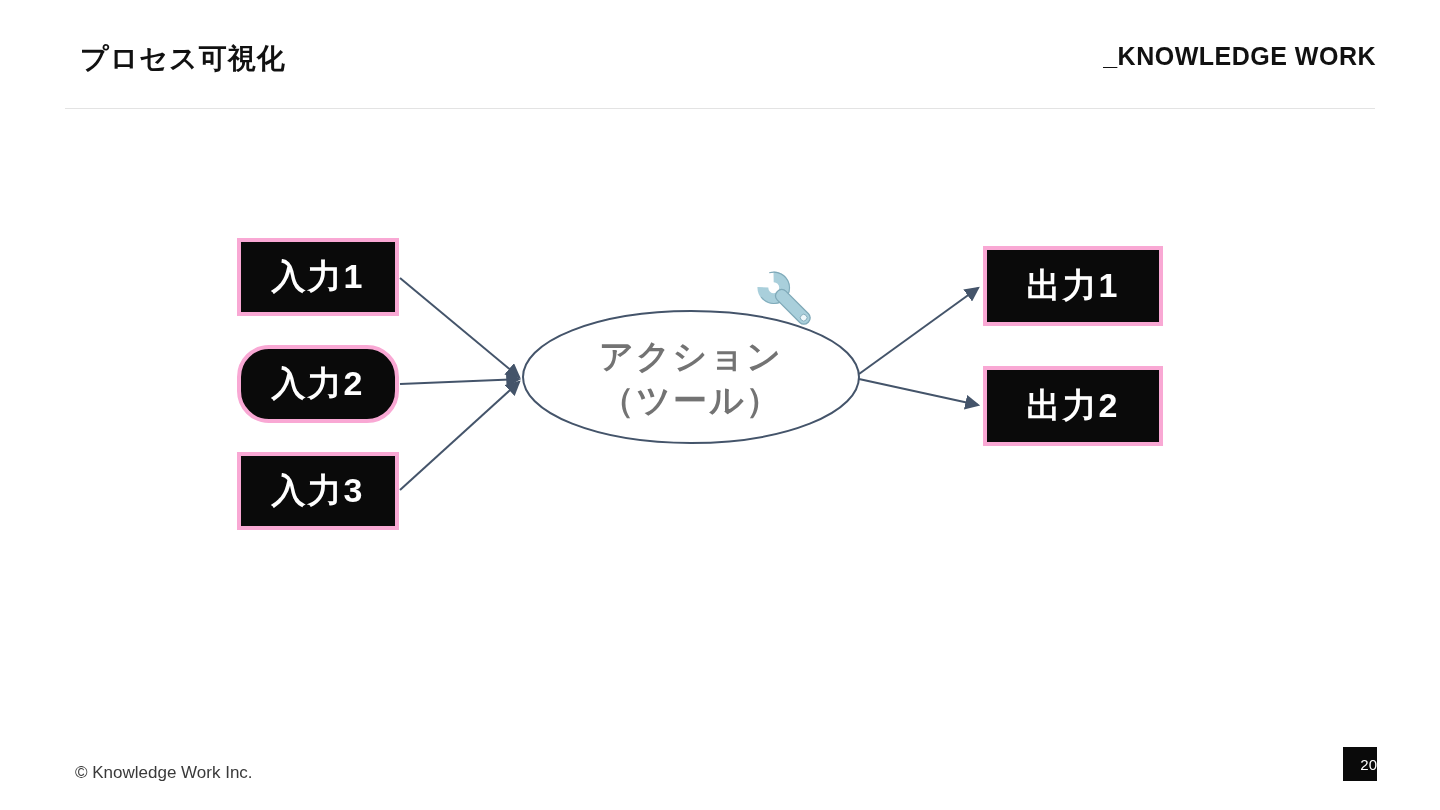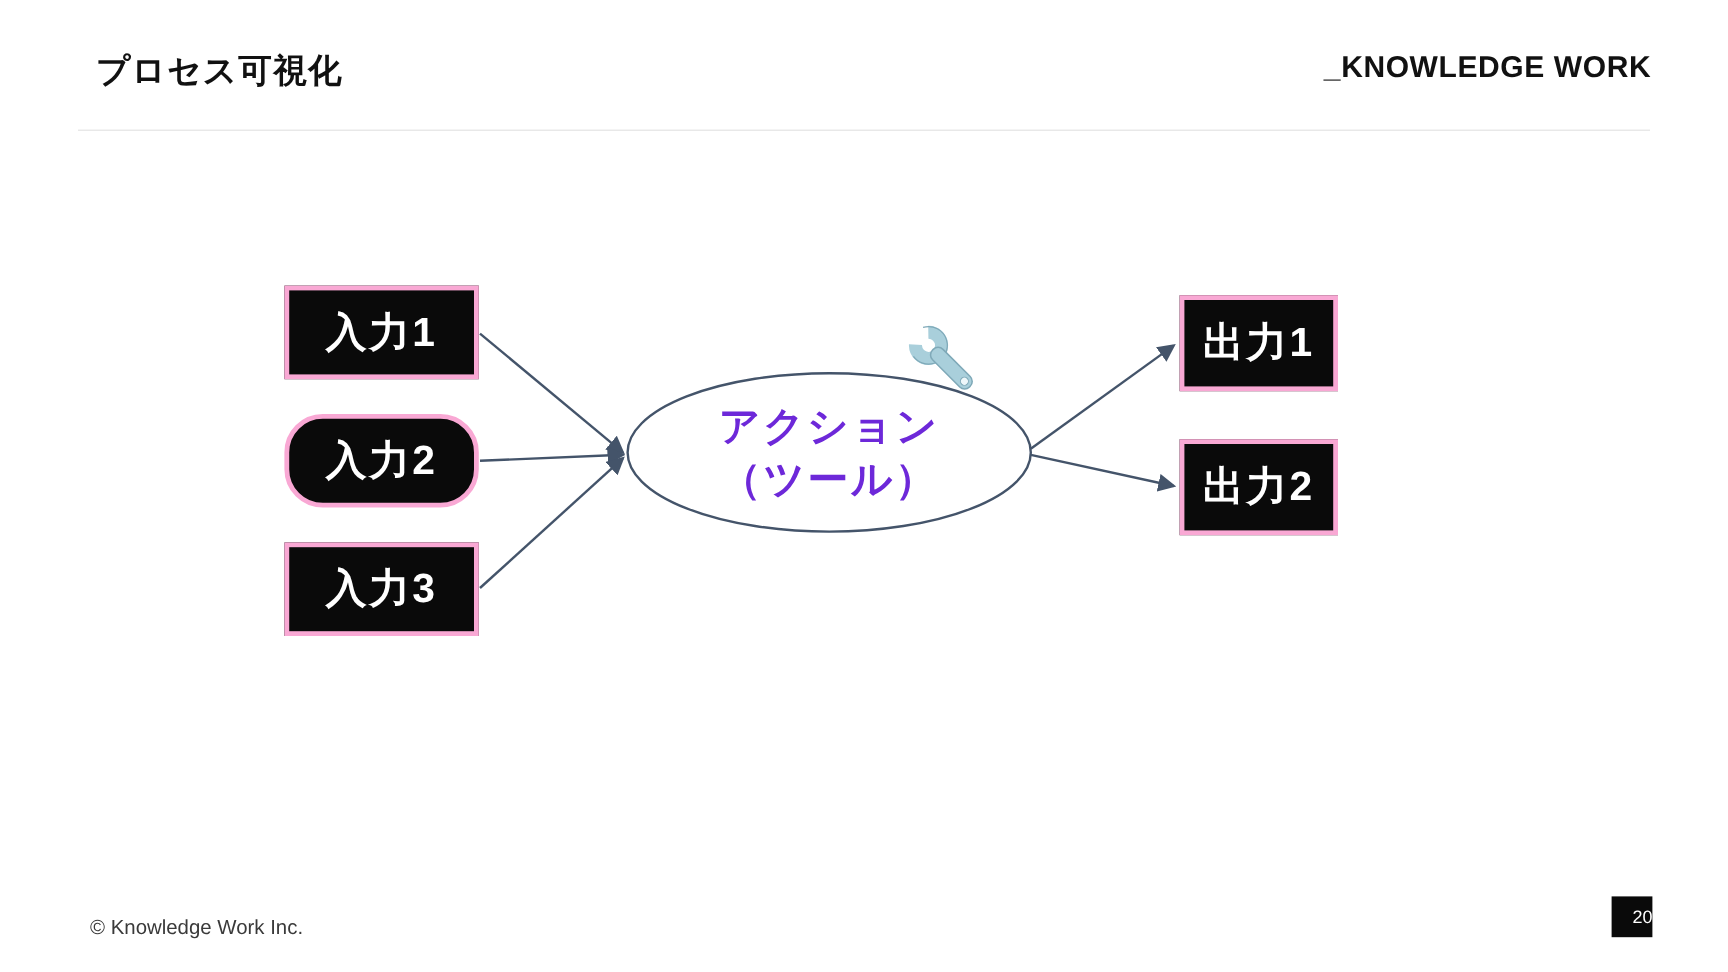--- a/index.html
+++ b/index.html
@@ -35,28 +35,28 @@
     color: #ffffff;
     display: flex; align-items: center; justify-content: center;
     font-size: 34px; font-weight: bold;
     box-sizing: border-box;
     letter-spacing: 2px;
   }
   .node.input  { left: 237px; width: 162px; height: 78px; }
   #input-1 { top: 238px; }
   #input-2 { top: 345px; border-radius: 32px; }
   #input-3 { top: 452px; }
-  .node.output { left: 983px; width: 132px; height: 80px; }
+  .node.output { left: 983px; width: 180px; height: 80px; }
   #output-1 { top: 246px; }
   #output-2 { top: 366px; }
 
   .action-label {
     position: absolute; left: 523px; top: 312px; width: 336px; height: 132px;
     display: flex; flex-direction: column; align-items: center; justify-content: center;
-    font-size: 34px; font-weight: bold; color: #6d28d9; line-height: 1.3;
+    font-size: 34px; font-weight: bold; color: #737373; line-height: 1.3;
     letter-spacing: 2px;
   }
 
   .wrench { position: absolute; left: 750px; top: 264px; width: 82px; height: 82px; }
 
   .statement {
     position: absolute; left: 0; top: 668px; width: 1440px;
     text-align: center;
     font-size: 34px; font-weight: bold; color: #111111;
     letter-spacing: 1px;

